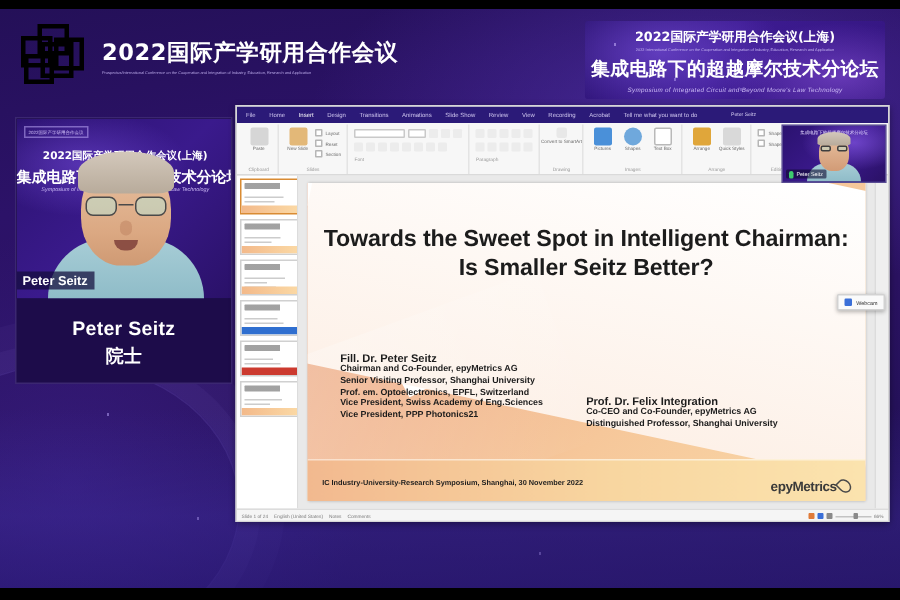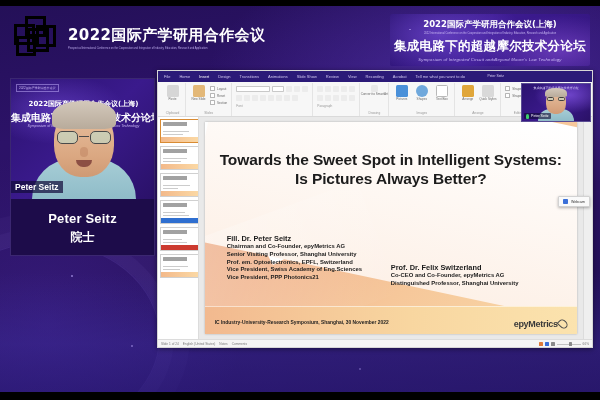--- a/index.html
+++ b/index.html
@@ -552,35 +552,35 @@
         </div>
       </div>
 
       <div class="slide-area">
         <div class="slide">
           <div class="slide-wedge-a"></div>
           <div class="slide-wedge-b"></div>
           <div class="slide-wedge-c"></div>
 
           <div class="slide-title">
-            <div>Towards the Sweet Spot in Intelligent Systems:</div>
-            <div>Is Pictures Always Better?</div>
+            <div>Towards the Sweet Spot in Intelligent Chairman:</div>
+            <div>Is Smaller Seitz Better?</div>
           </div>
 
           <div class="presenter-left">
             <div class="p-name">Fill. Dr. Peter Seitz</div>
             <div class="p-line">Chairman and Co-Founder, epyMetrics AG</div>
             <div class="p-line">Senior Visiting Professor, Shanghai University</div>
             <div class="p-line">Prof. em. Optoelectronics, EPFL, Switzerland</div>
             <div class="p-line">Vice President, Swiss Academy of Eng.Sciences</div>
             <div class="p-line">Vice President, PPP Photonics21</div>
           </div>
 
           <div class="presenter-right">
-            <div class="p-name">Prof. Dr. Felix Switzerland</div>
+            <div class="p-name">Prof. Dr. Felix Integration</div>
             <div class="p-line">Co-CEO and Co-Founder, epyMetrics AG</div>
             <div class="p-line">Distinguished Professor, Shanghai University</div>
           </div>
 
           <div class="slide-footbar"></div>
           <div class="slide-footnote">IC Industry-University-Research Symposium, Shanghai, 30 November 2022</div>
           <div class="slide-brand">
             <span class="bt">epyMetrics</span>
             <span class="drop"></span>
           </div>

